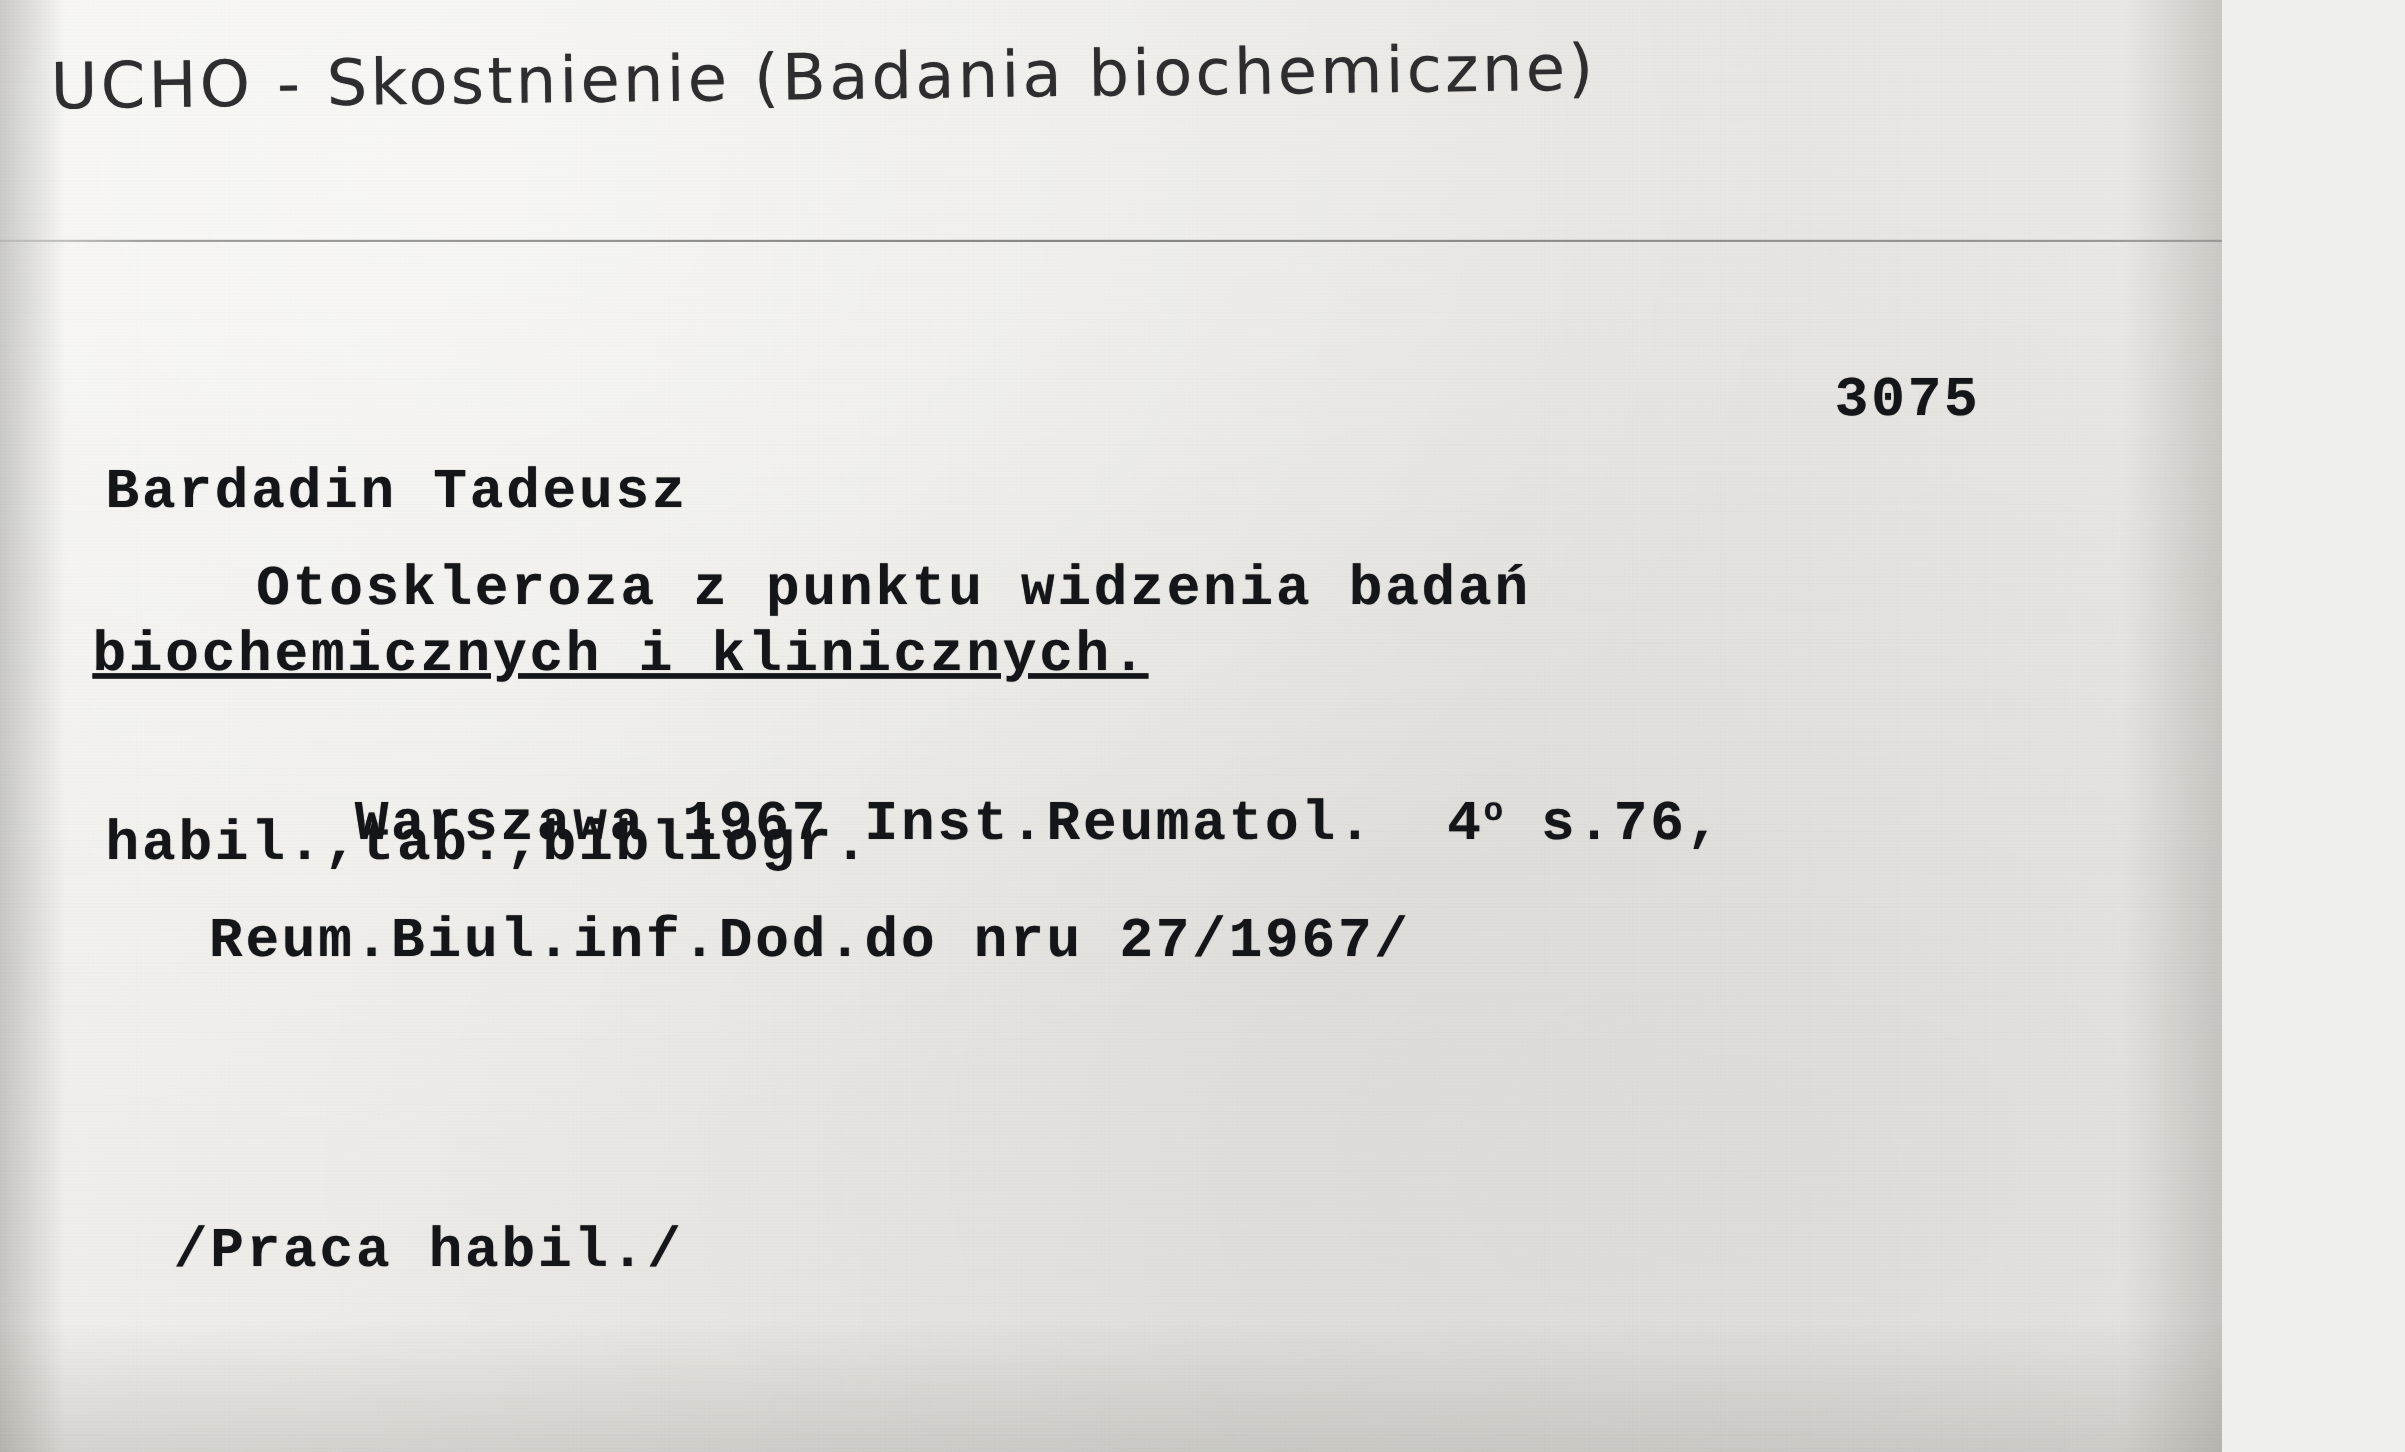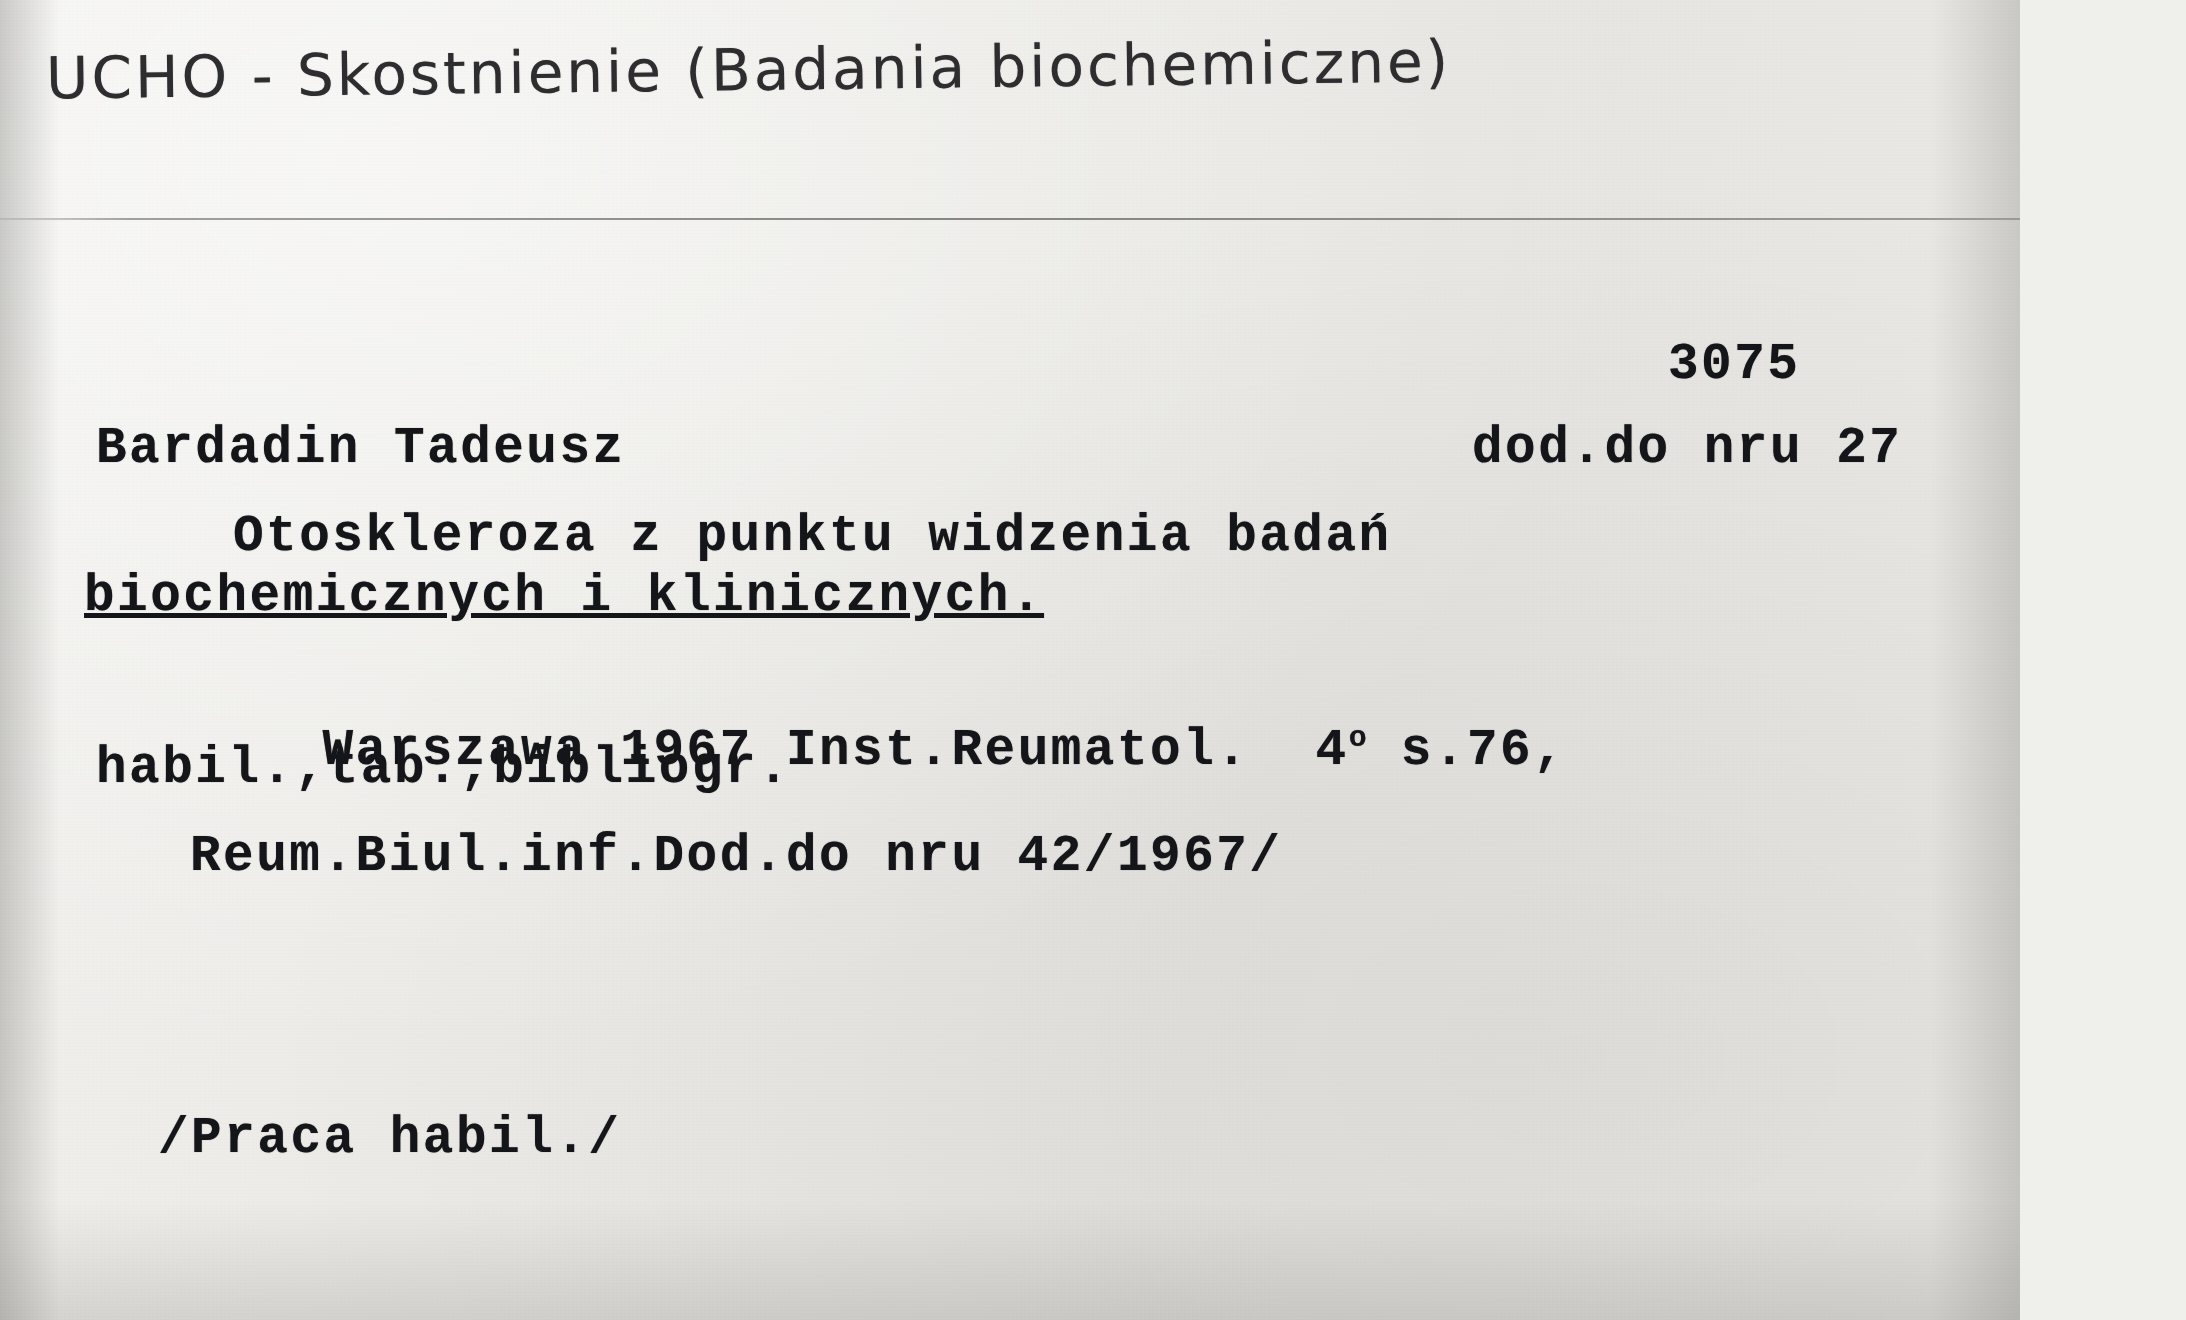--- a/index.html
+++ b/index.html
@@ -128,32 +128,31 @@
   <div class="smudge-a"></div>
   <div class="smudge-b"></div>
   <div class="smudge-c"></div>
 
   <div class="handwriting">UCHO - Skostnienie (Badania biochemiczne)</div>
 
   <div class="rule"></div>
 
   <div class="typed acc-number">3075</div>
 
-  <div class="typed supplement-note">dod.do nru 27</div>
 
   <div class="typed author">Bardadin Tadeusz</div>
 
   <div class="typed body-line-1">Otoskleroza z punktu widzenia badań</div>
 
   <div class="typed body-line-2">biochemicznych i klinicznych.</div>
 
   <div class="typed body-line-3">
     <span>Warszawa 1967 Inst.Reumatol.  4</span><span class="sup">o</span><span> s.76,</span>
   </div>
 
   <div class="typed body-line-4">habil.,tab.,bibliogr.</div>
 
-  <div class="typed body-line-5">Reum.Biul.inf.Dod.do nru 42/1967/</div>
+  <div class="typed body-line-5">Reum.Biul.inf.Dod.do nru 27/1967/</div>
 
   <div class="typed note-line">/Praca habil./</div>
 
   <div class="grain"></div>
 </div>
 
 </body></html>

